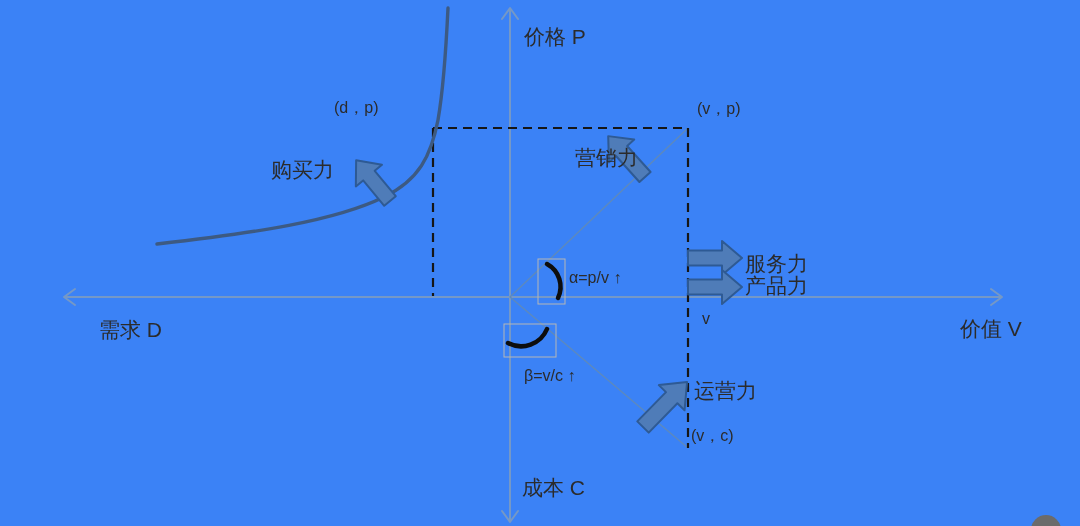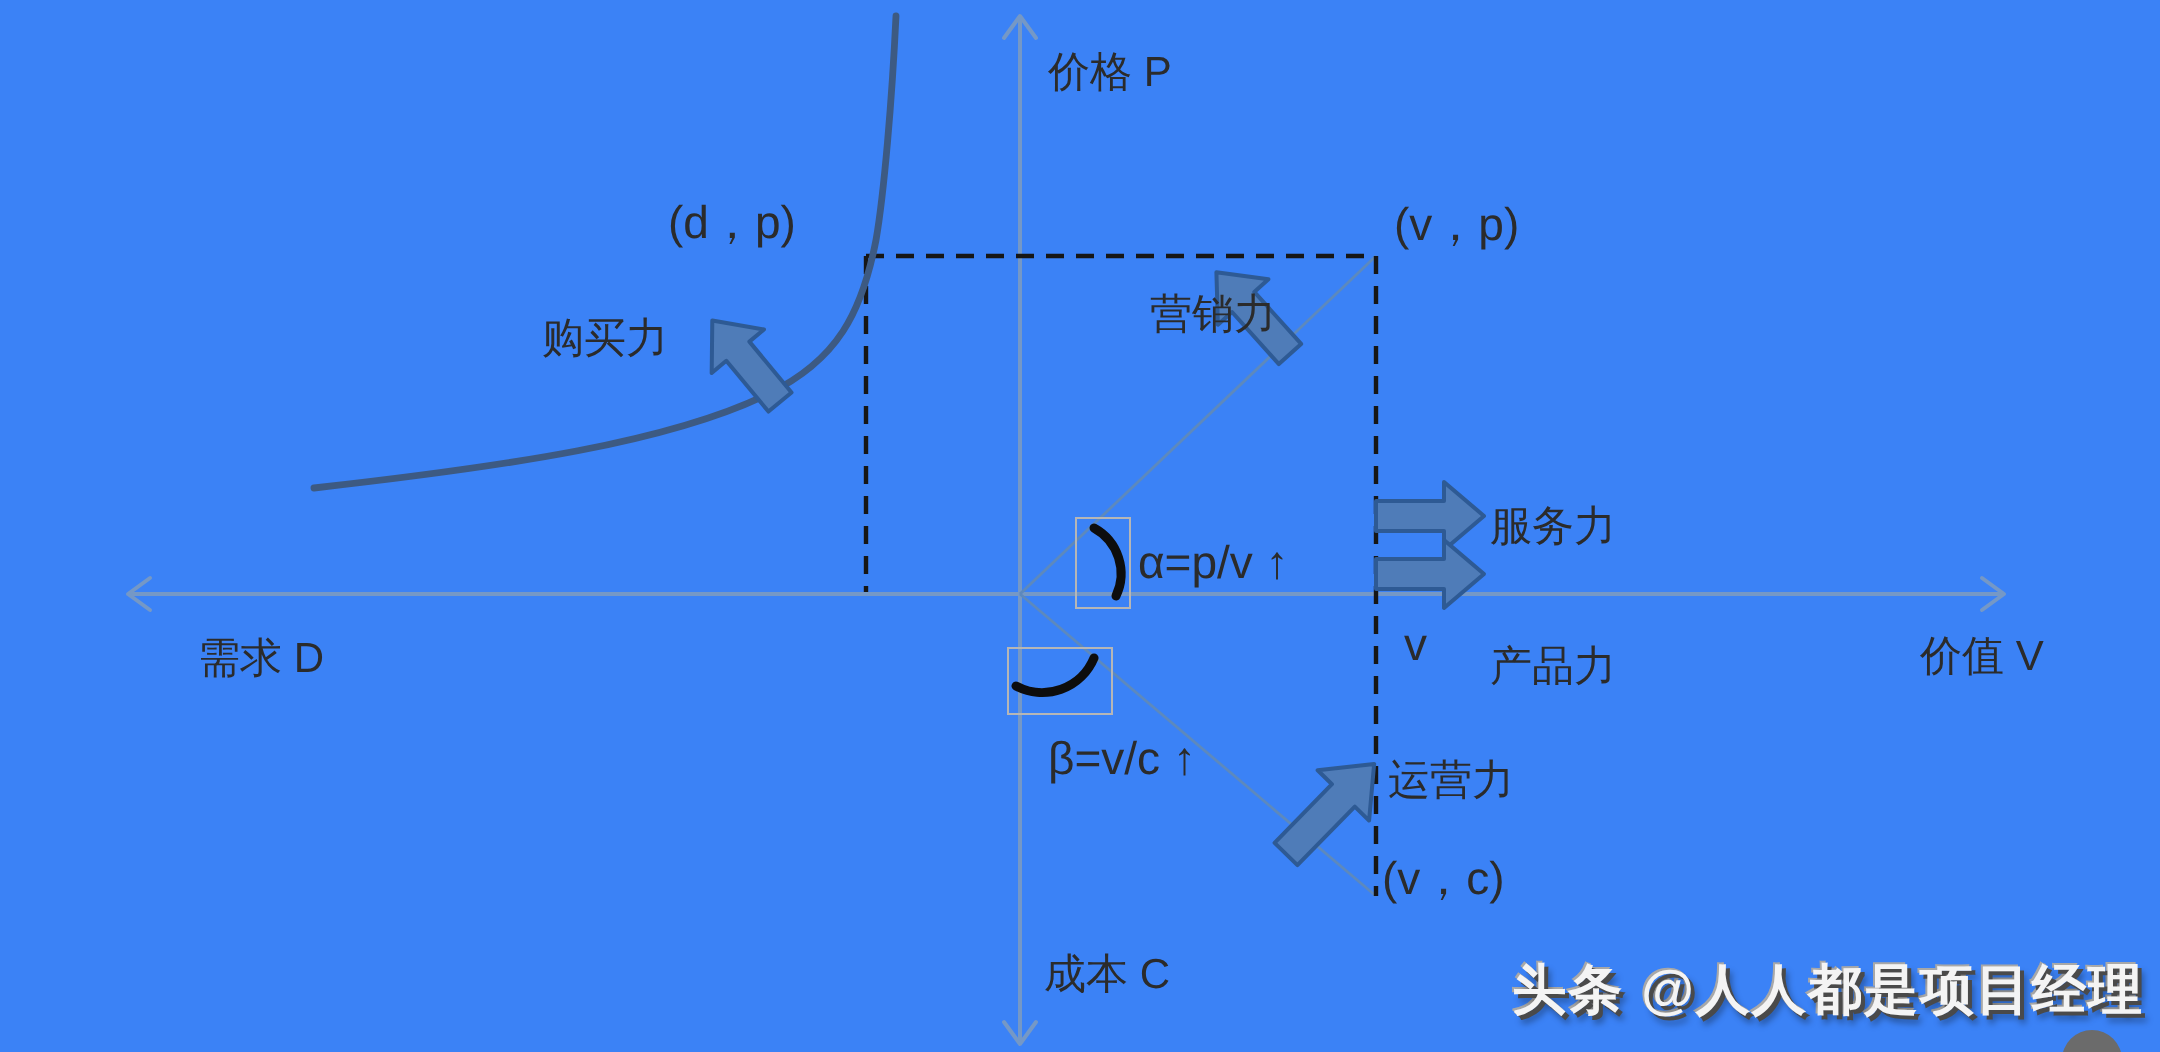--- a/index.html
+++ b/index.html
@@ -12,29 +12,29 @@
   .ah{stroke:#7598c6;stroke-width:2;fill:none;stroke-linecap:round;stroke-linejoin:round;}
   .thin{stroke:#5d89bd;stroke-width:1.4;}
   .dash{stroke:#161616;stroke-width:2.2;stroke-dasharray:9 6;fill:none;}
   .curve{stroke:#3d5a82;stroke-width:3.4;fill:none;stroke-linecap:round;}
   .arcbox{stroke:#b6b6b6;stroke-width:1;fill:none;}
   .arc{stroke:#0d0d0d;stroke-width:4.5;fill:none;stroke-linecap:round;}
   .barrow{fill:#4f7cb8;stroke:#2e5a94;stroke-width:2;stroke-linejoin:round;}
   .lbl{
     position:absolute;white-space:nowrap;color:#2b2b2b;font-size:21px;line-height:1.1;
   }
-  .sm{font-size:23px;}
+  .sm{font-size:16px;}
   #lbl-price{left:524px;top:25px;}
   #lbl-dp{left:334px;top:99px;}
   #lbl-buying{left:271px;top:158px;text-align:center;}
   #lbl-marketing{left:533px;top:146px;margin-left:42px;}
   #lbl-vp{left:697px;top:100px;}
   #lbl-alpha{left:569px;top:269px;}
   #lbl-service{left:745px;top:252px;}
-  #lbl-product{left:745px;top:274px;margin-top:48px;}
+  #lbl-product{left:745px;top:274px;}
   #lbl-vtick{left:702px;top:310px;}
   #lbl-demand{left:99px;top:318px;}
   #lbl-value{left:919px;top:317px;margin-left:41px;}
   #lbl-beta{left:524px;top:367px;}
   #lbl-operation{left:694px;top:379px;text-align:right;}
   #lbl-vc{left:691px;top:427px;}
   #lbl-cost{left:522px;top:476px;}
   #watermark{
     position:absolute;right:8px;top:477px;white-space:nowrap;
     font-size:27px;font-weight:bold;letter-spacing:1px;color:#f4f4f4;
@@ -88,14 +88,13 @@
   <div class="lbl" id="lbl-service">服务力</div>
   <div class="lbl" id="lbl-product">产品力</div>
   <div class="lbl sm" id="lbl-vtick">v</div>
   <div class="lbl" id="lbl-demand">需求 D</div>
   <div class="lbl" id="lbl-value">价值 V</div>
   <div class="lbl sm" id="lbl-beta">β=v/c ↑</div>
   <div class="lbl" id="lbl-operation">运营力</div>
   <div class="lbl sm" id="lbl-vc">(v，c)</div>
   <div class="lbl" id="lbl-cost">成本 C</div>
 
-  <div id="watermark">头条 @人人都是项目经理</div>
 </div>
 
 </body></html>

